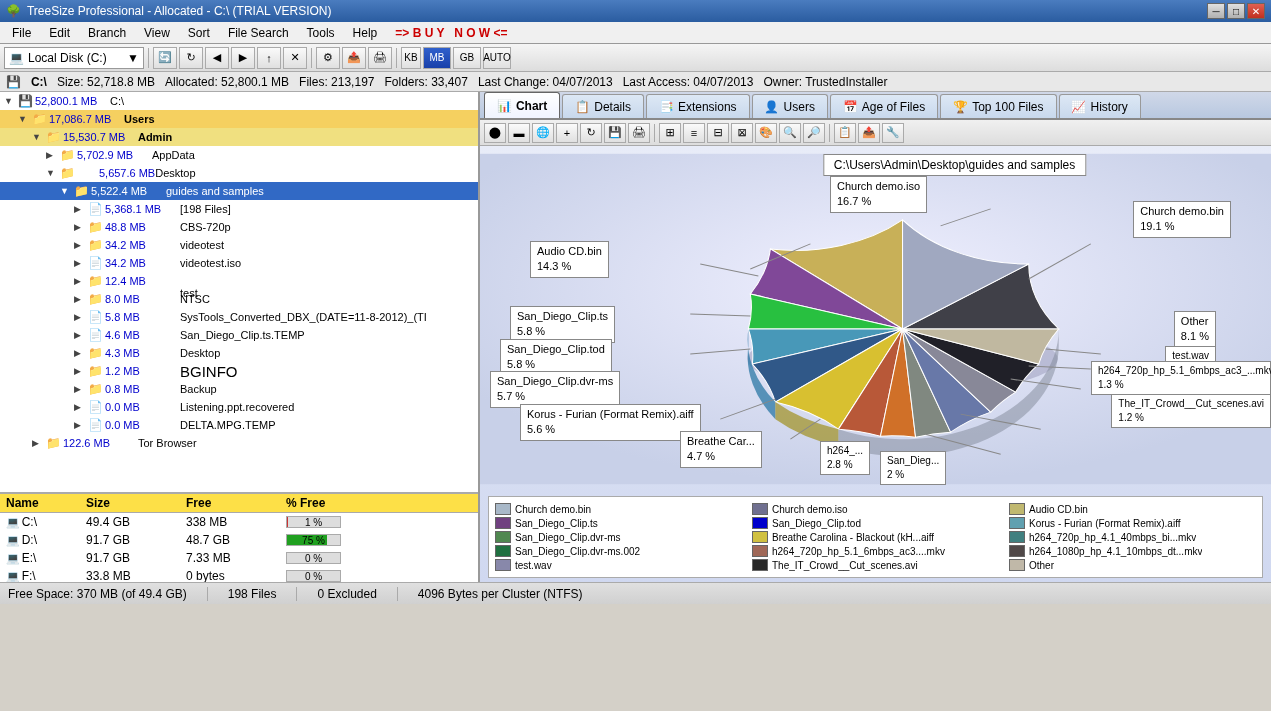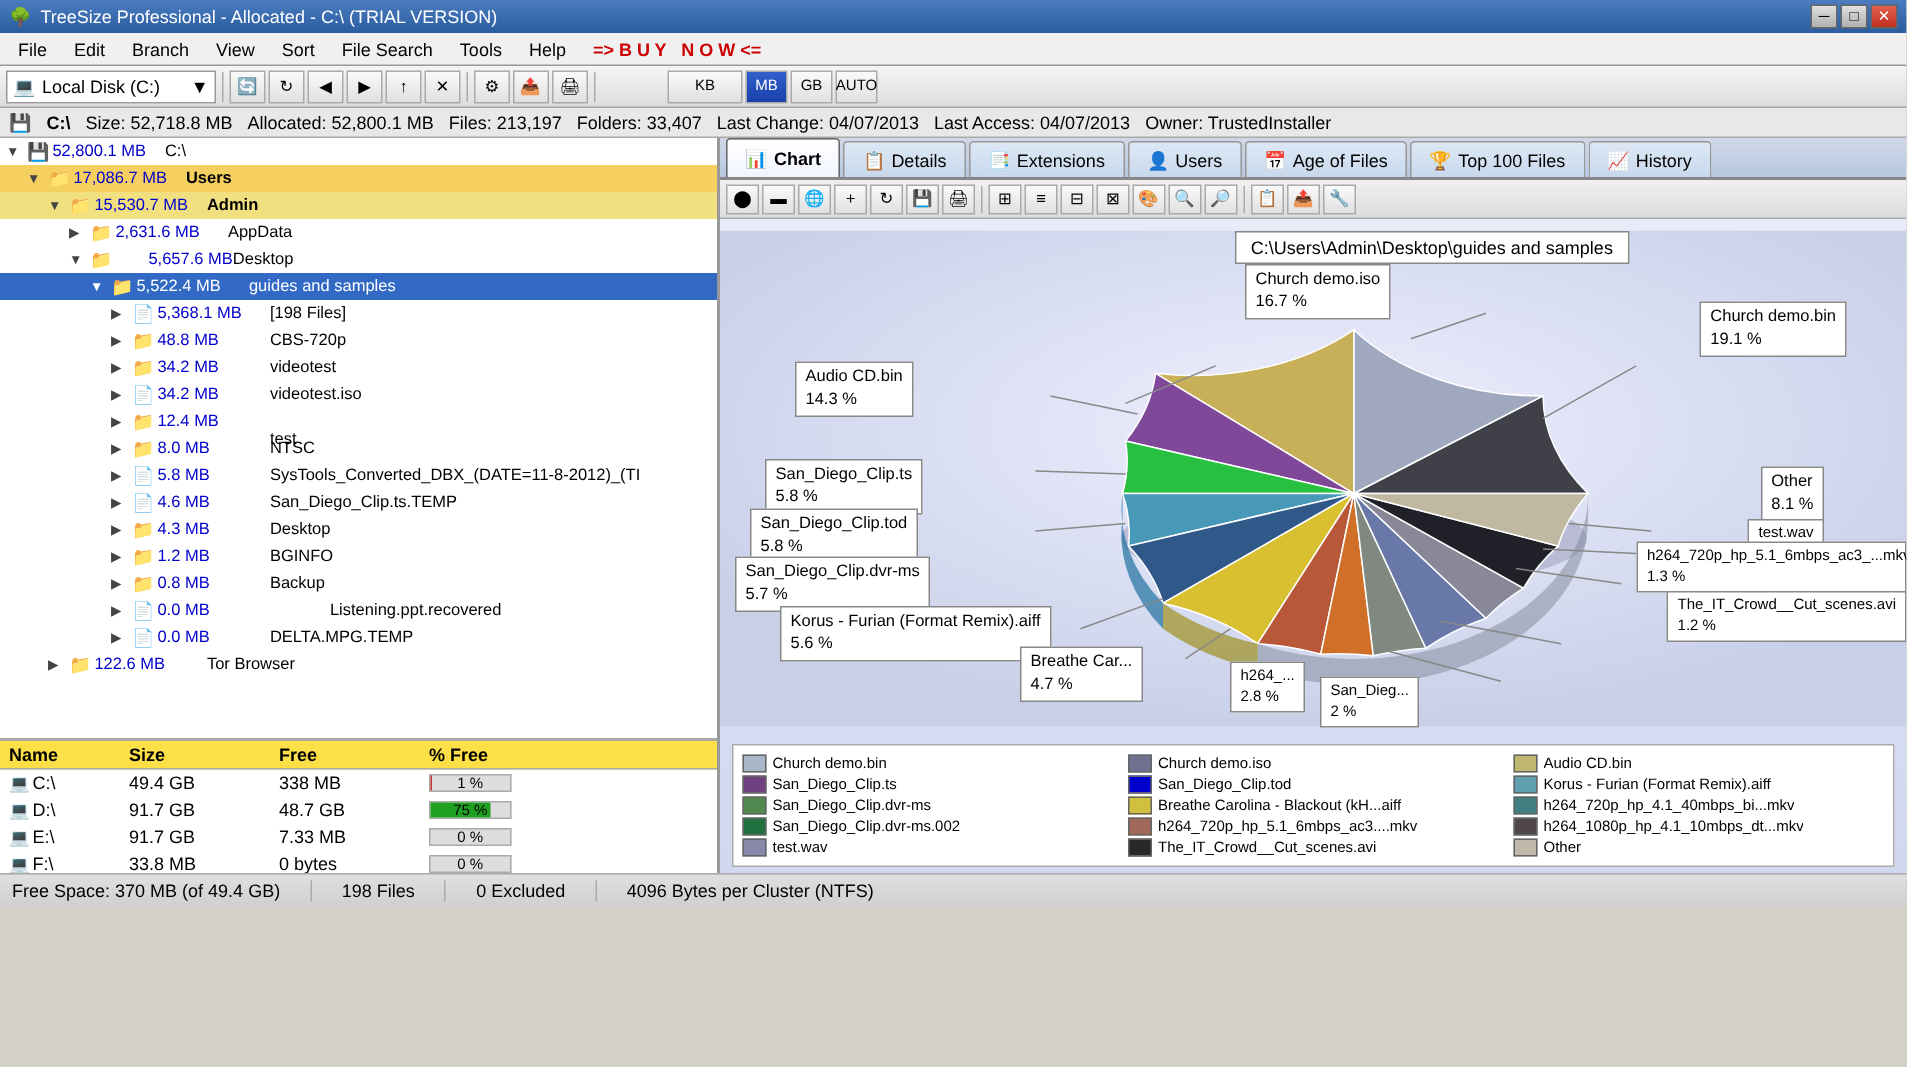--- a/index.html
+++ b/index.html
@@ -325,21 +325,21 @@
   <div class="tool-btn">↻</div>
   <div class="tool-btn">◀</div>
   <div class="tool-btn">▶</div>
   <div class="tool-btn">↑</div>
   <div class="tool-btn">✕</div>
   <div class="toolbar-sep"></div>
   <div class="tool-btn">⚙</div>
   <div class="tool-btn">📤</div>
   <div class="tool-btn">🖨</div>
   <div class="toolbar-sep"></div>
-  <div class="tool-btn" style="width:50px;font-size:10px;margin-left:44px;">KB</div>
+  <div class="tool-btn" style="width:20px;font-size:10px;">KB</div>
   <div class="tool-btn" style="width:28px;font-size:10px;background:linear-gradient(to bottom,#3060cc,#1840aa);color:white;">MB</div>
   <div class="tool-btn" style="width:28px;font-size:10px;">GB</div>
   <div class="tool-btn" style="width:28px;font-size:10px;">AU<br style="display:none">TO</div>
 </div>
 
 <div id="pathbar">
   <span>💾</span>
   <span style="font-weight:bold;">C:\</span>
   <span>Size: 52,718.8 MB</span>
   <span>Allocated: 52,800.1 MB</span>
@@ -381,21 +381,21 @@
     <span style="margin:0 2px;">📁</span>
     <span style="color:#0000cc; min-width:75px; display:inline-block; font-size:11px;">15,530.7 MB</span>
     <span style="font-size:11px; color:#000;font-weight:bold;">Admin</span>
   </div>
         <div class="tree-item">
     <span style="width:42px; display:inline-block;"></span>
     <span style="width:12px; display:inline-block; font-size:9px; color:#444;">
       ▶
     </span>
     <span style="margin:0 2px;">📁</span>
-    <span style="color:#0000cc; min-width:75px; display:inline-block; font-size:11px;">2,631.6 MB</span>
+    <span style="color:#0000cc; min-width:75px; display:inline-block; font-size:11px;">5,702.9 MB</span>
     <span style="font-size:11px; ">AppData</span>
   </div>
         <div class="tree-item">
     <span style="width:42px; display:inline-block;"></span>
     <span style="width:12px; display:inline-block; font-size:9px; color:#444;">
       ▼
     </span>
     <span style="margin:0 2px;">📁</span>
     <span style="color:#0000cc; min-width:75px; display:inline-block; font-size:11px;padding-left:22px;">5,657.6 MB</span>
     <span style="font-size:11px; ">Desktop</span>
@@ -490,39 +490,39 @@
     <span style="color:#0000cc; min-width:75px; display:inline-block; font-size:11px;">4.3 MB</span>
     <span style="font-size:11px; ">Desktop</span>
   </div>
         <div class="tree-item">
     <span style="width:70px; display:inline-block;"></span>
     <span style="width:12px; display:inline-block; font-size:9px; color:#444;">
       ▶
     </span>
     <span style="margin:0 2px;">📁</span>
     <span style="color:#0000cc; min-width:75px; display:inline-block; font-size:11px;">1.2 MB</span>
-    <span style="font-size:11px; ">BGINFO</span>
+    <span style="font-size:15px; ">BGINFO</span>
   </div>
         <div class="tree-item">
     <span style="width:70px; display:inline-block;"></span>
     <span style="width:12px; display:inline-block; font-size:9px; color:#444;">
       ▶
     </span>
     <span style="margin:0 2px;">📁</span>
     <span style="color:#0000cc; min-width:75px; display:inline-block; font-size:11px;">0.8 MB</span>
     <span style="font-size:11px; ">Backup</span>
   </div>
         <div class="tree-item">
     <span style="width:70px; display:inline-block;"></span>
     <span style="width:12px; display:inline-block; font-size:9px; color:#444;">
       ▶
     </span>
     <span style="margin:0 2px;">📄</span>
     <span style="color:#0000cc; min-width:75px; display:inline-block; font-size:11px;">0.0 MB</span>
-    <span style="font-size:11px;margin-left:40px; ">Listening.ppt.recovered</span>
+    <span style="font-size:11px; ">Listening.ppt.recovered</span>
   </div>
         <div class="tree-item">
     <span style="width:70px; display:inline-block;"></span>
     <span style="width:12px; display:inline-block; font-size:9px; color:#444;">
       ▶
     </span>
     <span style="margin:0 2px;">📄</span>
     <span style="color:#0000cc; min-width:75px; display:inline-block; font-size:11px;">0.0 MB</span>
     <span style="font-size:11px; ">DELTA.MPG.TEMP</span>
   </div>

